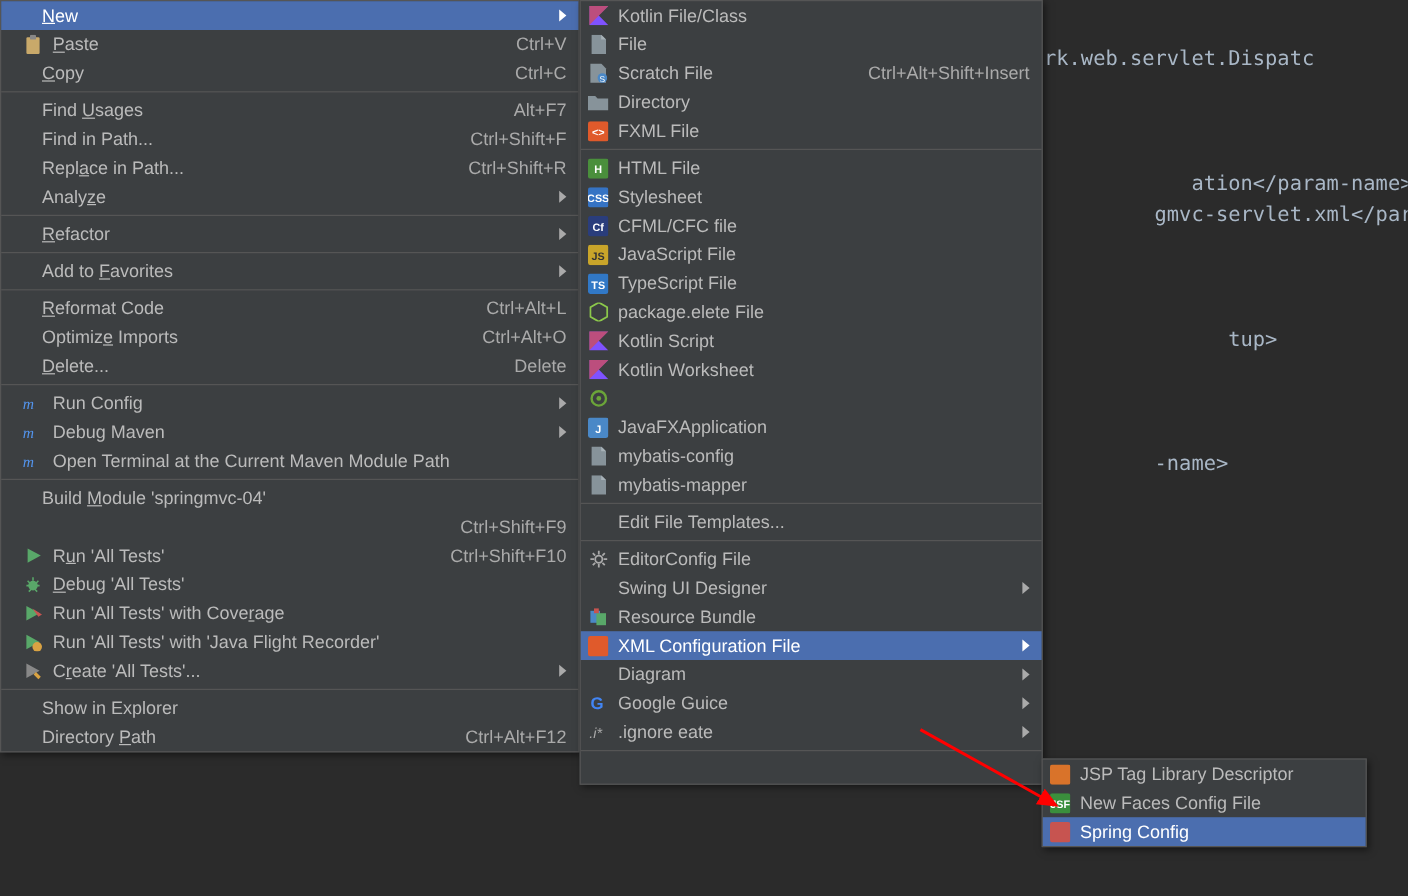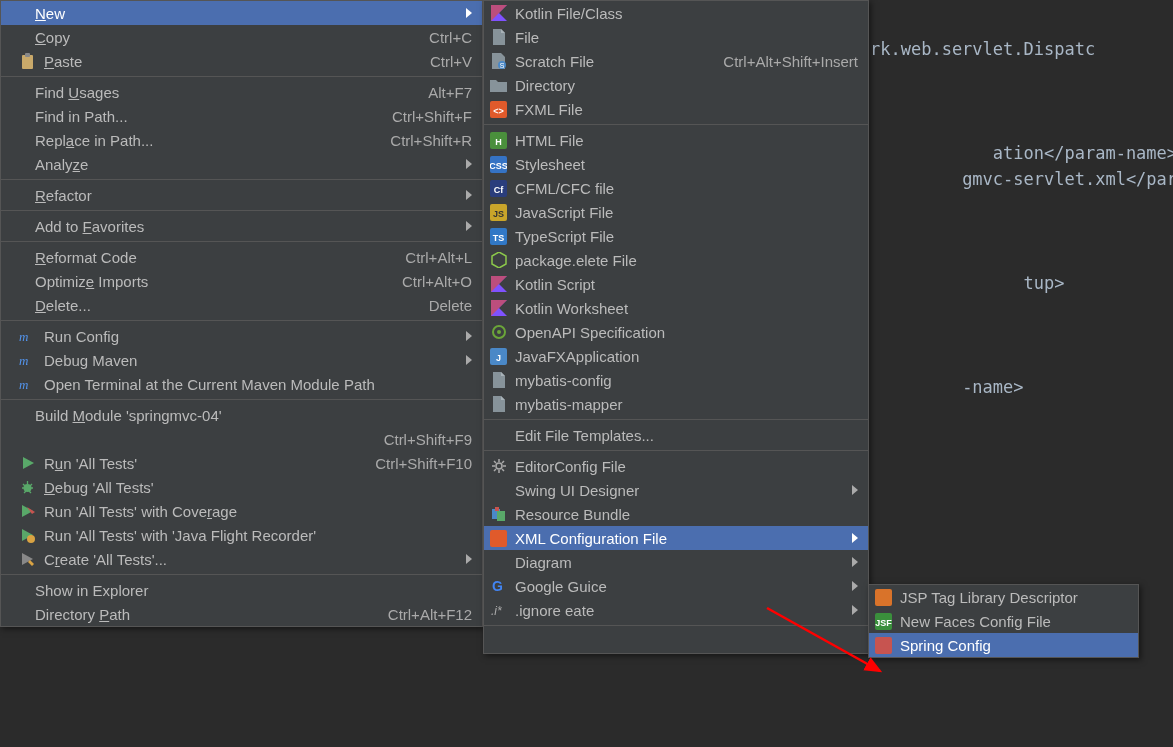--- a/index.html
+++ b/index.html
@@ -25,21 +25,21 @@
     line-height: 26px;
   }
   .menu {
     position: absolute;
     background: #3c3f41;
     border: 1px solid #555;
     box-shadow: 2px 2px 6px rgba(0,0,0,0.5);
   }
   .menu1 { top: 0; left: 0; width: 483px; }
   .menu2 { top: 0; left: 483px; width: 386px; }
-  .menu3 { top: 584px; left: 868px; width: 271px; }
+  .menu3 { top: 632px; left: 868px; width: 271px; }
   .item {
     display: flex;
     align-items: center;
     height: 24px;
     padding: 0 10px 0 16px;
     position: relative;
     cursor: default;
   }
   .menu2 .item, .menu3 .item { padding-left: 4px; }
   .item .ico {
@@ -92,32 +92,32 @@
 
          <span>-name&gt;</span>
 </div>
 
 <div class="menu menu1">
     <div class="item hl">
       <span class="lbl"><u>N</u>ew</span>
       <span class="arrow"></span>
     </div>
     <div class="item">
-      <span class="lbl"><u>C</u>opy</span>
-      <span class="sc">Ctrl+C</span>
-    </div>
-    <div class="item">
       <span class="ico">
         <svg width="15" height="17">
           <rect x="2" y="2" width="11" height="14" rx="1" fill="#c9a96a"></rect>
           <rect x="5" y="0" width="5" height="4" rx="1" fill="#888"></rect>
         </svg>
       </span>
       <span class="lbl"><u>P</u>aste</span>
       <span class="sc">Ctrl+V</span>
+    </div>
+    <div class="item">
+      <span class="lbl"><u>C</u>opy</span>
+      <span class="sc">Ctrl+C</span>
     </div>
     <div class="sep"></div>
     <div class="item">
       <span class="lbl">Find <u>U</u>sages</span>
       <span class="sc">Alt+F7</span>
     </div>
     <div class="item">
       <span class="lbl">Find in Path...</span>
       <span class="sc">Ctrl+Shift+F</span>
     </div>
@@ -360,21 +360,20 @@
       </span>
       <span class="lbl">Kotlin Worksheet</span>
     </div>
     <div class="item">
       <span class="ico">
         <svg width="16" height="16">
           <circle cx="8" cy="8" r="6" fill="none" stroke="#6ba539" stroke-width="2"></circle>
           <circle cx="8" cy="8" r="2" fill="#6ba539"></circle>
         </svg>
       </span>
-      <span class="lbl">OpenAPI Specification</span>
     </div>
     <div class="item">
       <span class="ico">
         <svg width="17" height="17">
           <rect width="17" height="17" rx="2" fill="#4a88c7"></rect>
           <text x="8.5" y="12.5" font-size="9" font-family="Arial" font-weight="bold" fill="#fff" text-anchor="middle">J</text>
         </svg>
       </span>
       <span class="lbl">JavaFXApplication</span>
     </div>

